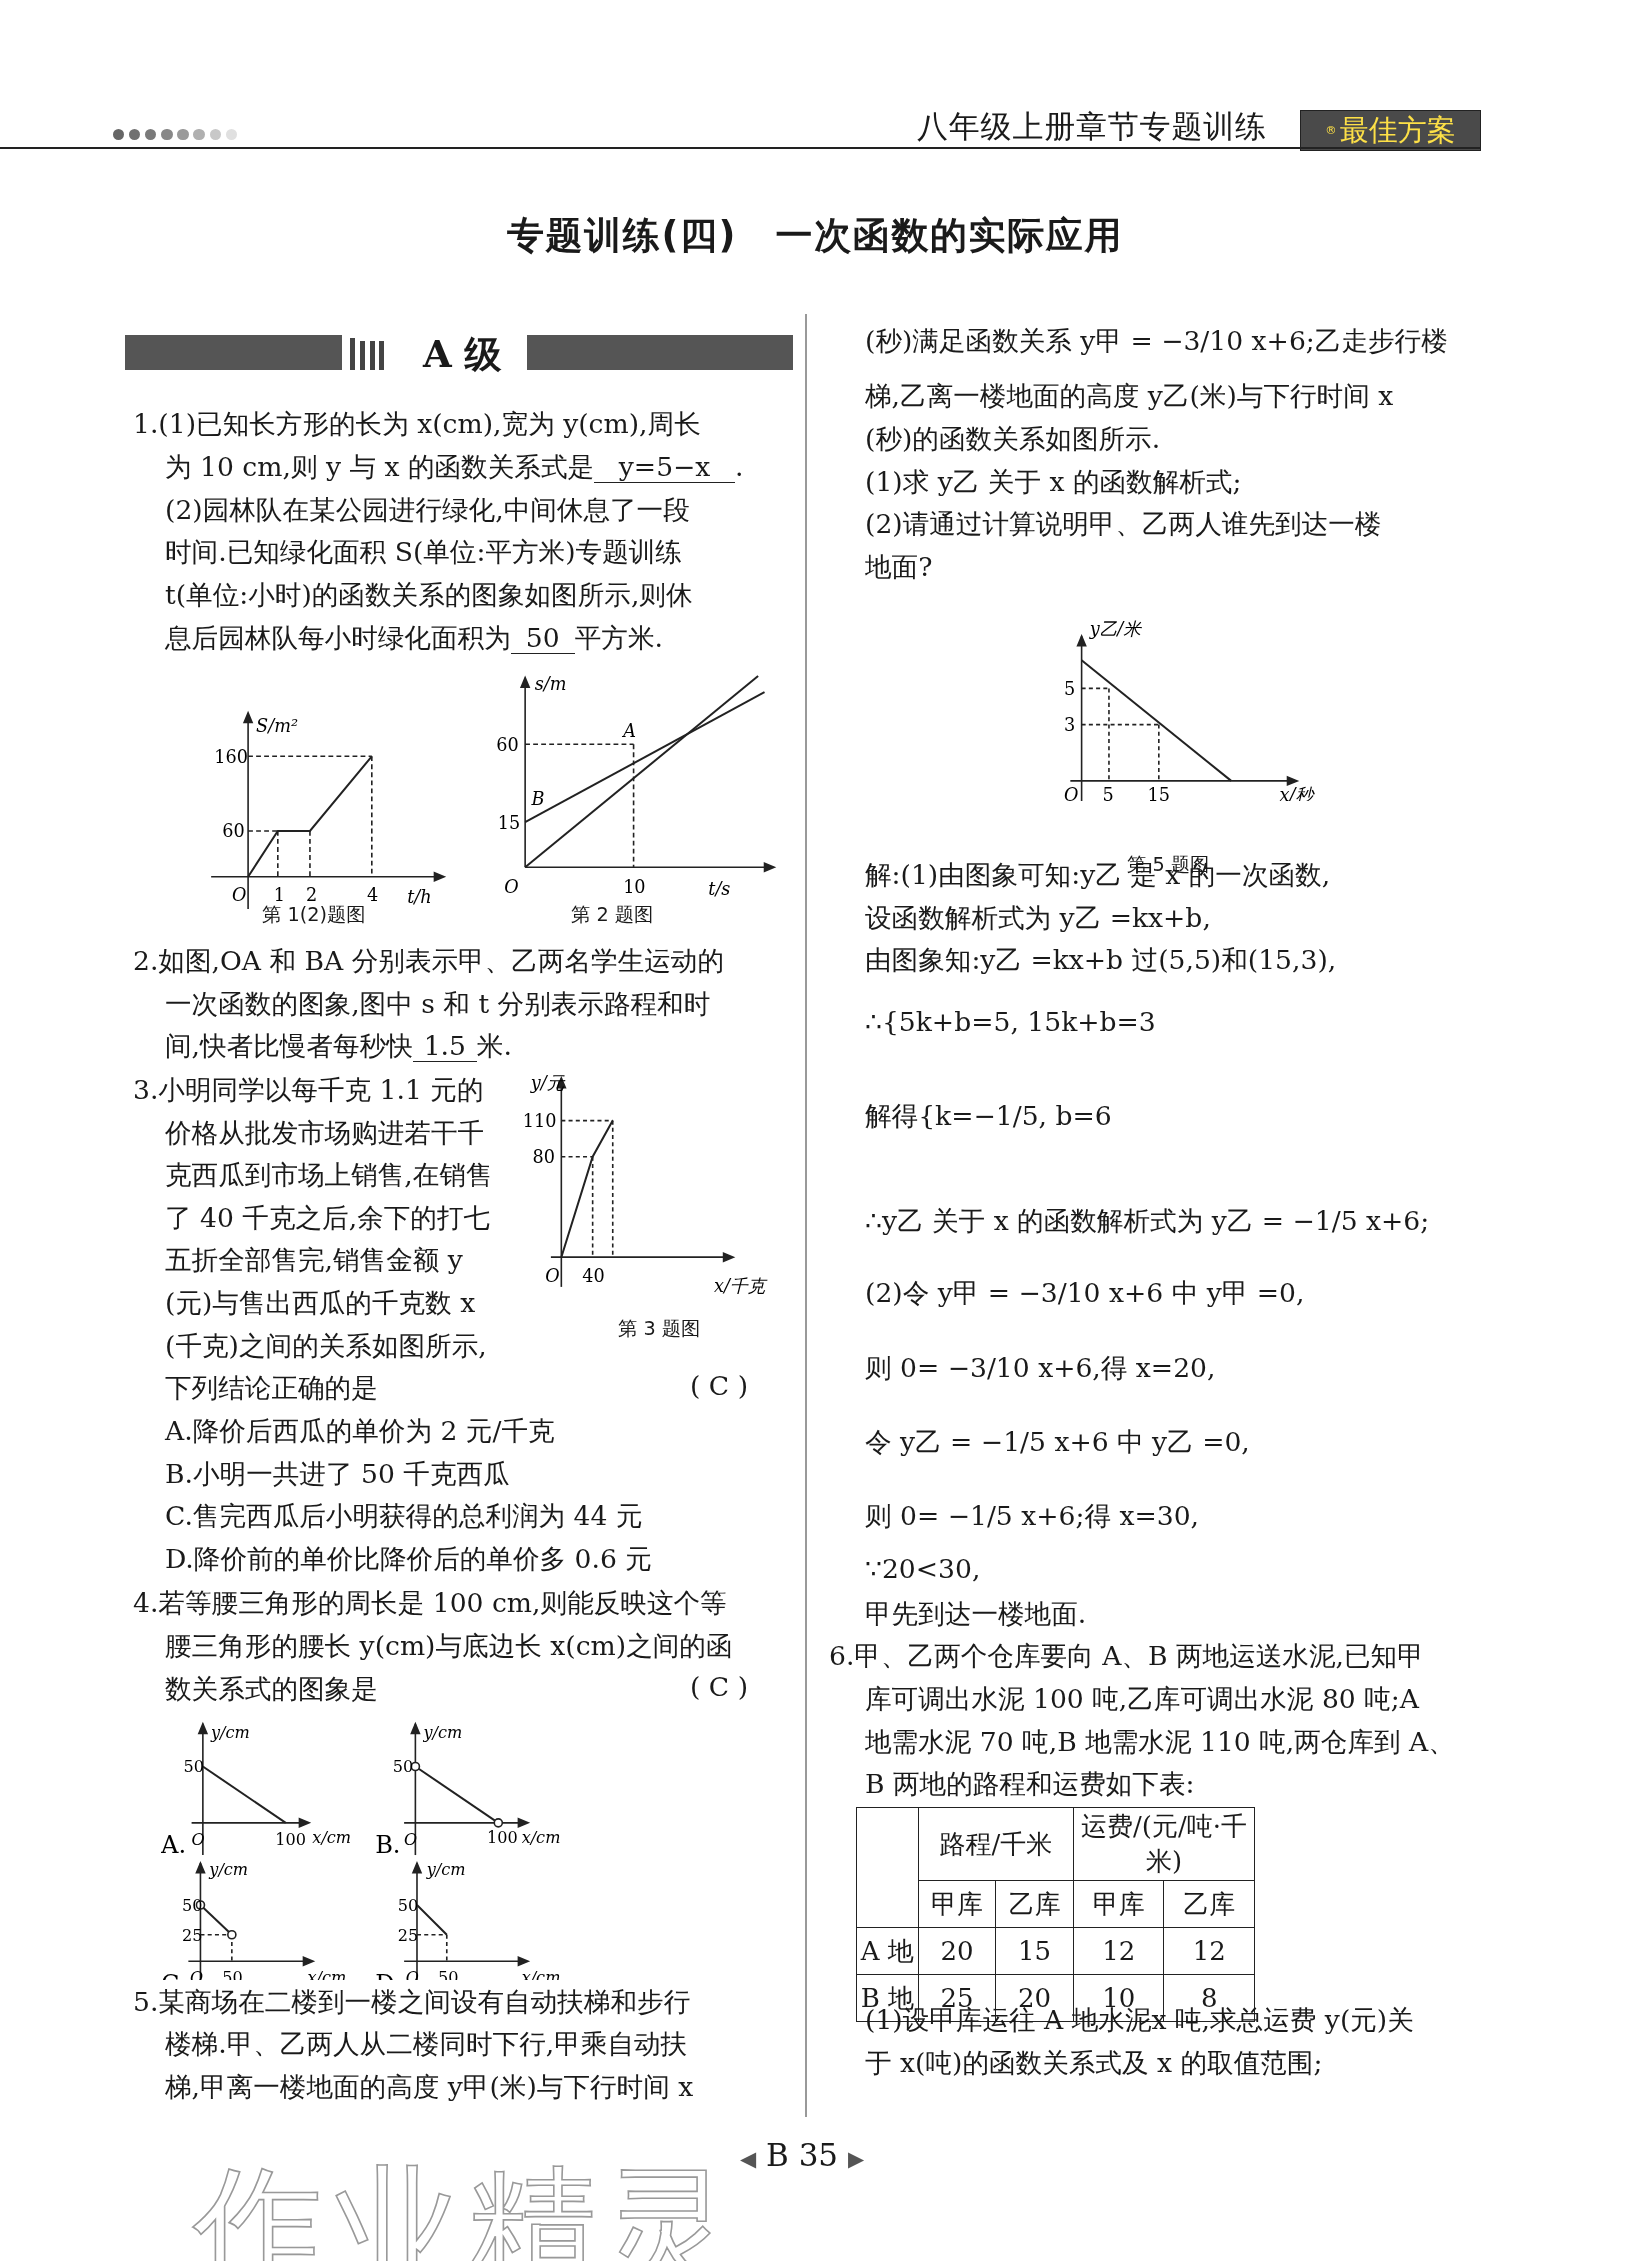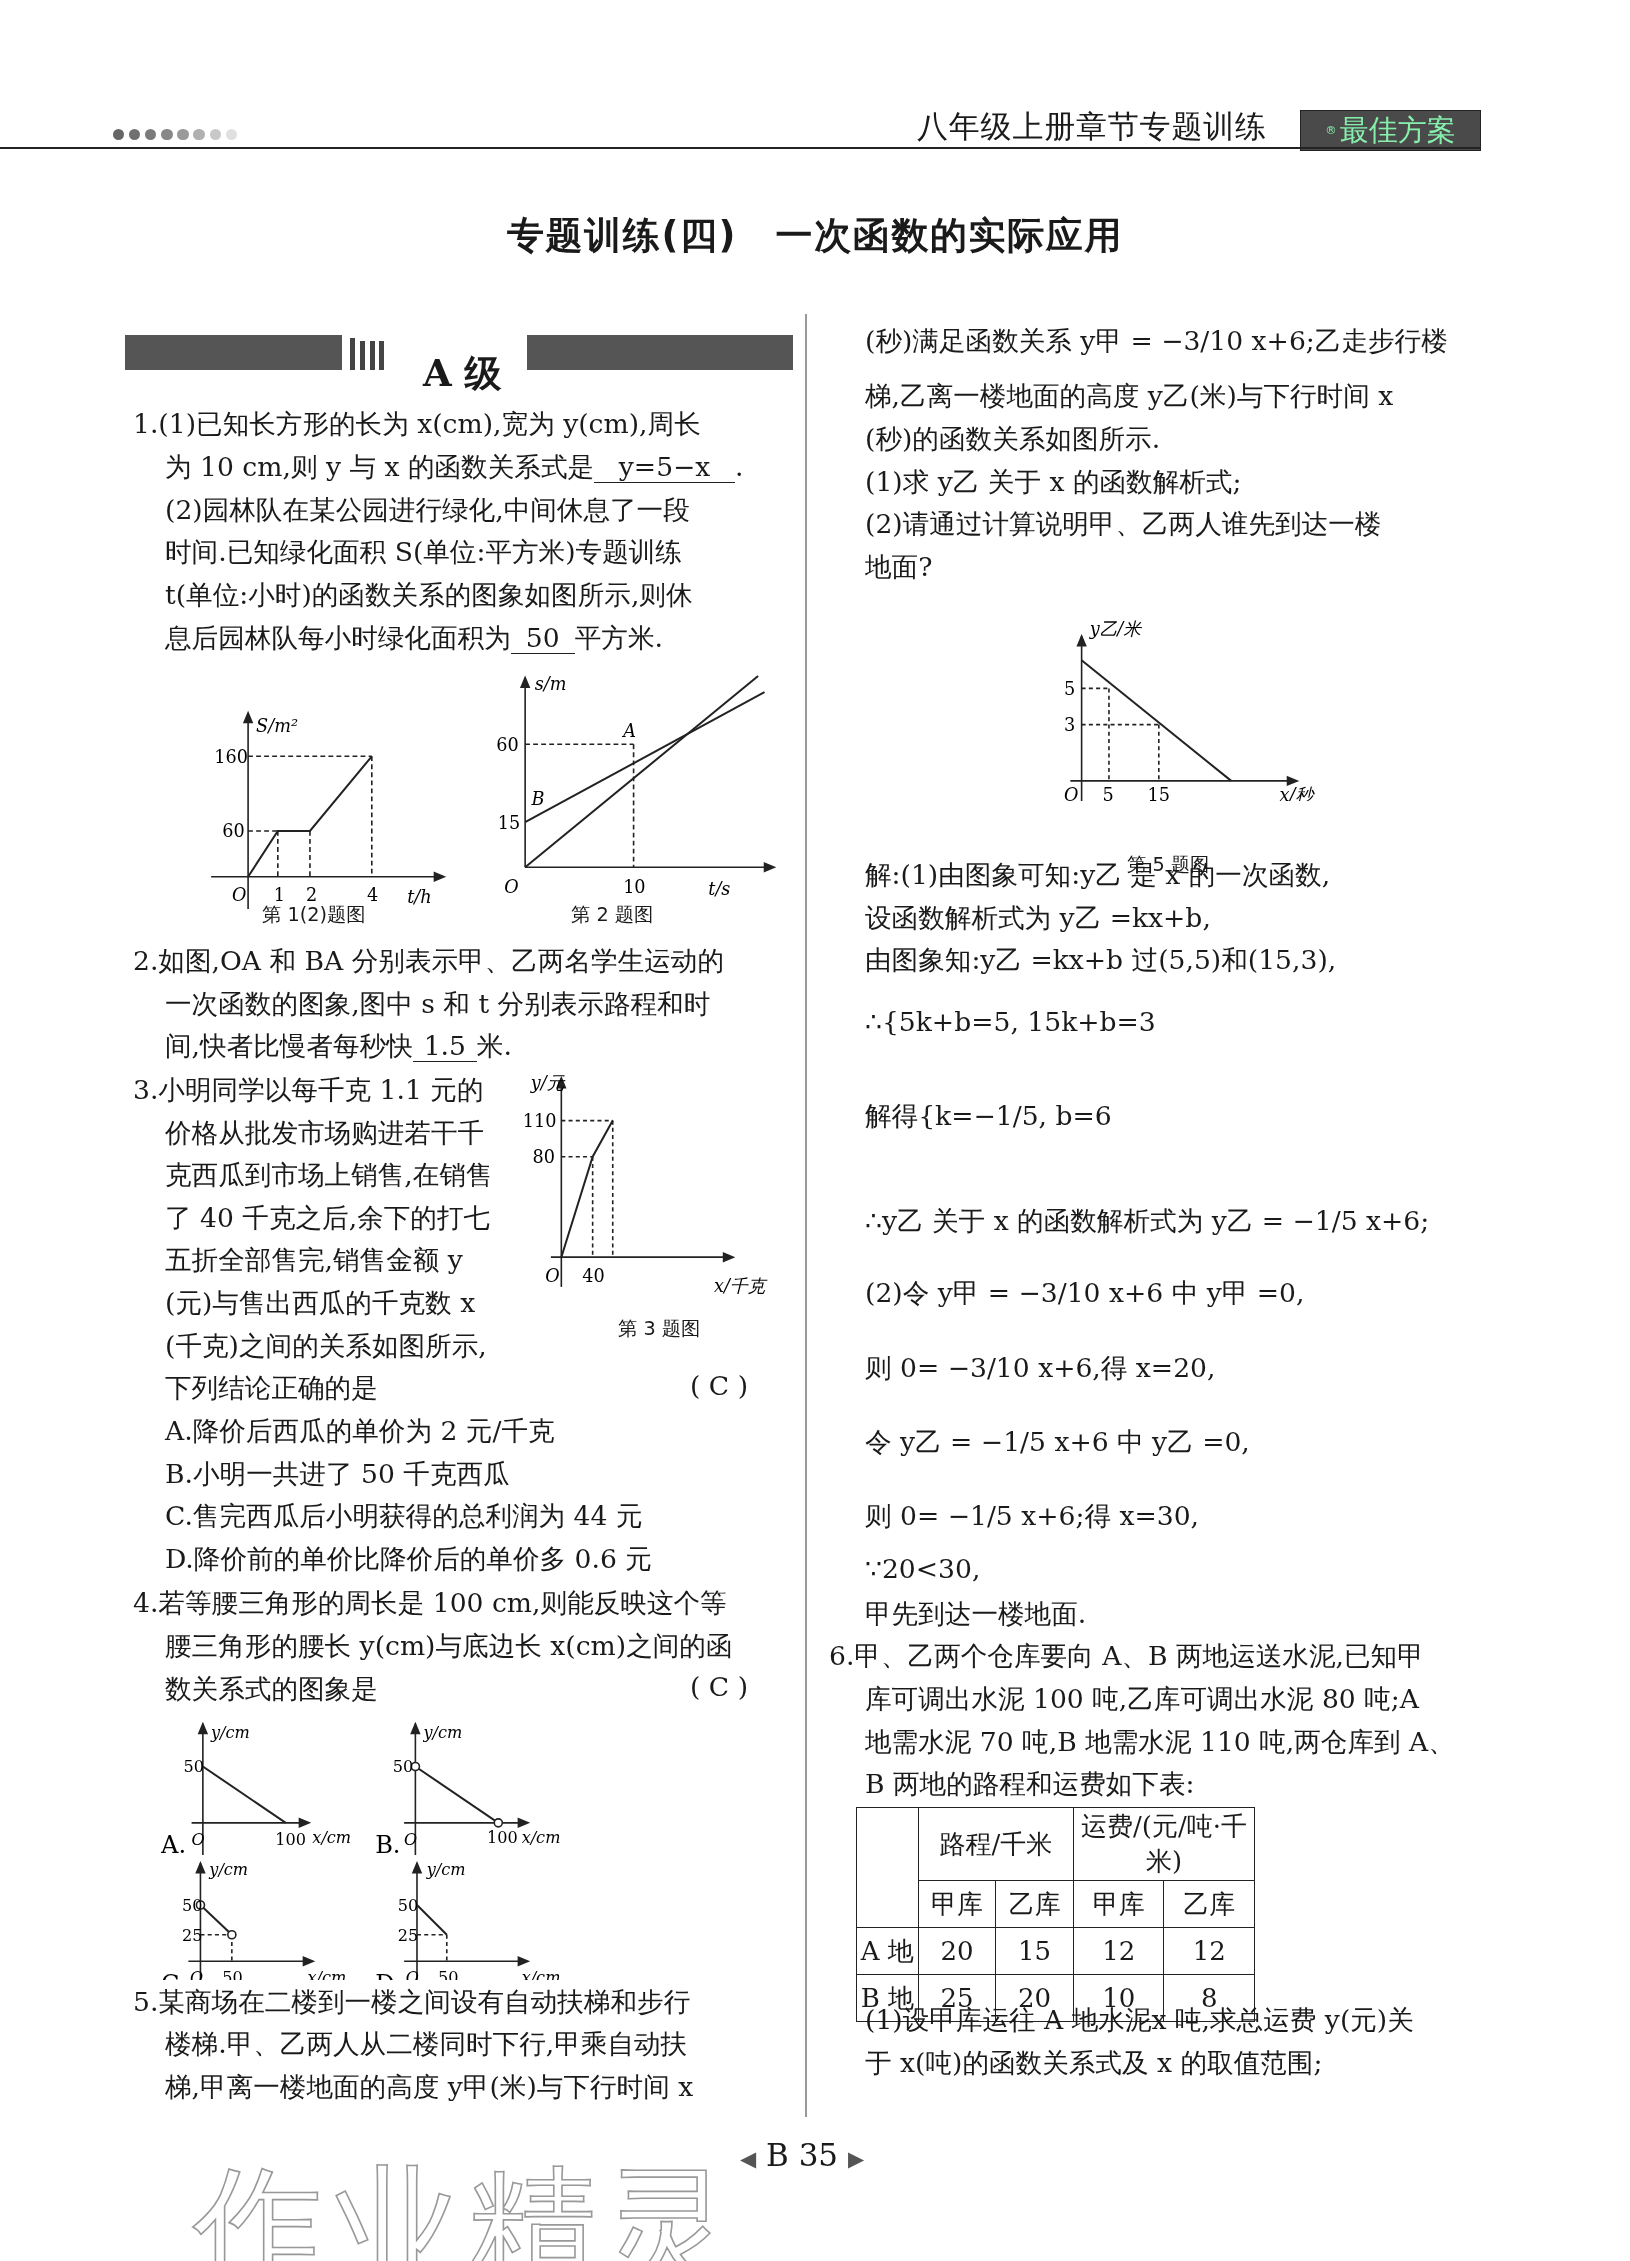--- a/index.html
+++ b/index.html
@@ -2,28 +2,28 @@
 <html style="font-size:13px"><head>
 <meta charset="utf-8">
 <style>
   html,body{margin:0;padding:0;background:#fff;}
   body{width:1630px;height:2261px;position:relative;overflow:hidden;font-family:"DejaVu Serif","Liberation Serif",serif;color:#1a1a1a;}
   .abs{position:absolute;}
   .dots{left:113px;top:129px;display:flex;gap:4.8px;}
   .dot{width:11.3px;height:11.3px;border-radius:50%;}
   .hdr-line{left:0;top:147px;width:1481px;height:2.4px;background:#222;}
   .hdr-title{left:917px;top:106px;font-size:31px;font-family:"DejaVu Sans","Liberation Sans",sans-serif;letter-spacing:0.8px;text-align:center;}
-  .hdr-badge{left:1300px;top:110px;width:179px;height:39px;background:#4a4a4a;border:1.6px solid #222;color:#86efac;font-size:29px;line-height:39px;text-align:center;font-family:"DejaVu Sans","Liberation Sans",sans-serif;}
+  .hdr-badge{left:1300px;top:110px;width:179px;height:39px;background:#4a4a4a;border:1.6px solid #222;color:#fde047;font-size:29px;line-height:39px;text-align:center;font-family:"DejaVu Sans","Liberation Sans",sans-serif;}
   .hdr-badge sup{font-size:11.3px;vertical-align:top;margin-right:3.2px;}
   .page-title{left:0;width:1630px;top:211px;text-align:center;font-size:37px;font-weight:bold;font-family:"DejaVu Sans","Liberation Sans",sans-serif;letter-spacing:1.6px;}
   .level-bar{left:125px;top:333px;width:668px;height:40px;}
   .level-bar .l{position:absolute;left:0;top:1.6px;width:217px;height:35px;background:#555;}
   .level-bar .r{position:absolute;right:0;top:1.6px;width:266px;height:35px;background:#555;}
   .level-bar .tick{position:absolute;top:8px;width:4.8px;height:29px;background:#444;}
-  .level-bar .lbl{position:absolute;left:298px;top:-3.2px;font-size:37px;font-weight:bold;margin-top:19px;}
+  .level-bar .lbl{position:absolute;left:298px;top:-3.2px;font-size:37px;font-weight:bold;}
   .col-divider{left:805px;top:314px;width:1.6px;height:1803px;background:#999;}
   .ln{position:absolute;white-space:nowrap;font-size:26.6px;}
   .blank{display:inline-block;border-bottom:1.6px solid #222;text-align:center;}
   .cap{font-size:19.3px;font-family:"DejaVu Sans","Liberation Sans",sans-serif;}
   svg text{font-family:"DejaVu Serif","Liberation Serif",serif;}
   table.freight{border-collapse:collapse;font-size:26px;}
   table.freight td{border:1.6px solid #222;text-align:center;height:44px;}
   .pager{left:740px;top:2137px;font-size:31px;}
   .wm{left:193px;top:2141px;font-size:129px;color:transparent;-webkit-text-stroke:1.6px #999;font-family:"DejaVu Sans",sans-serif;letter-spacing:8px;}
 </style>

